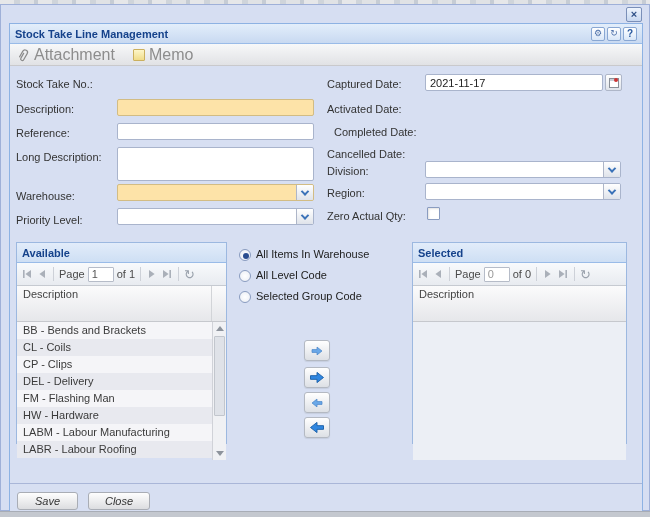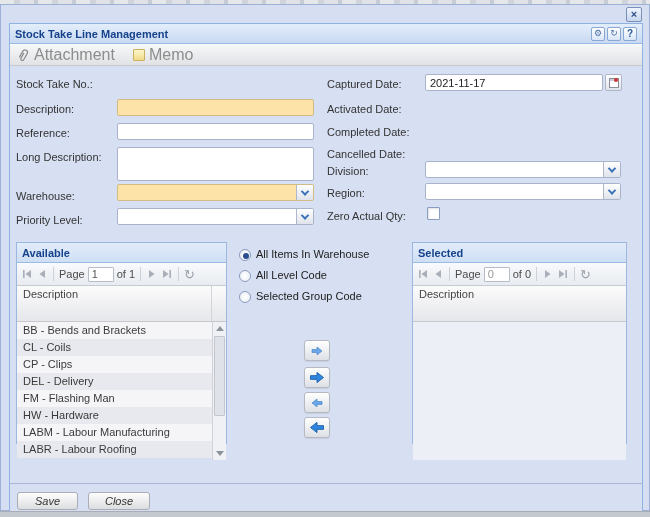--- a/index.html
+++ b/index.html
@@ -168,21 +168,21 @@
       </div>
 
       <span class="lbl" style="left:317px;top:54px">Captured Date:</span>
       <div class="datewrap" style="left:415px;top:50px">
         <input class="txt dtxt" value="2021-11-17" style="">
         <span class="date-trigger">
             <span class="cal-ic"></span>
           </span>
       </div>
       <span class="lbl" style="left:317px;top:79px">Activated Date:</span>
-      <span class="lbl" style="left:317px;top:102px">Completed Date:</span>
+      <span class="lbl" style="left:324px;top:102px">Completed Date:</span>
       <span class="lbl" style="left:317px;top:124px">Cancelled Date:</span>
       <span class="lbl" style="left:317px;top:141px">Division:</span>
       <div class="combo" style="left:415px;top:137px;width:196px">
         <span class="cval"></span>
         <span class="trigger">
             <span class="chev"></span>
           </span>
       </div>
       <span class="lbl" style="left:317px;top:163px">Region:</span>
       <div class="combo" style="left:415px;top:159px;width:196px">

